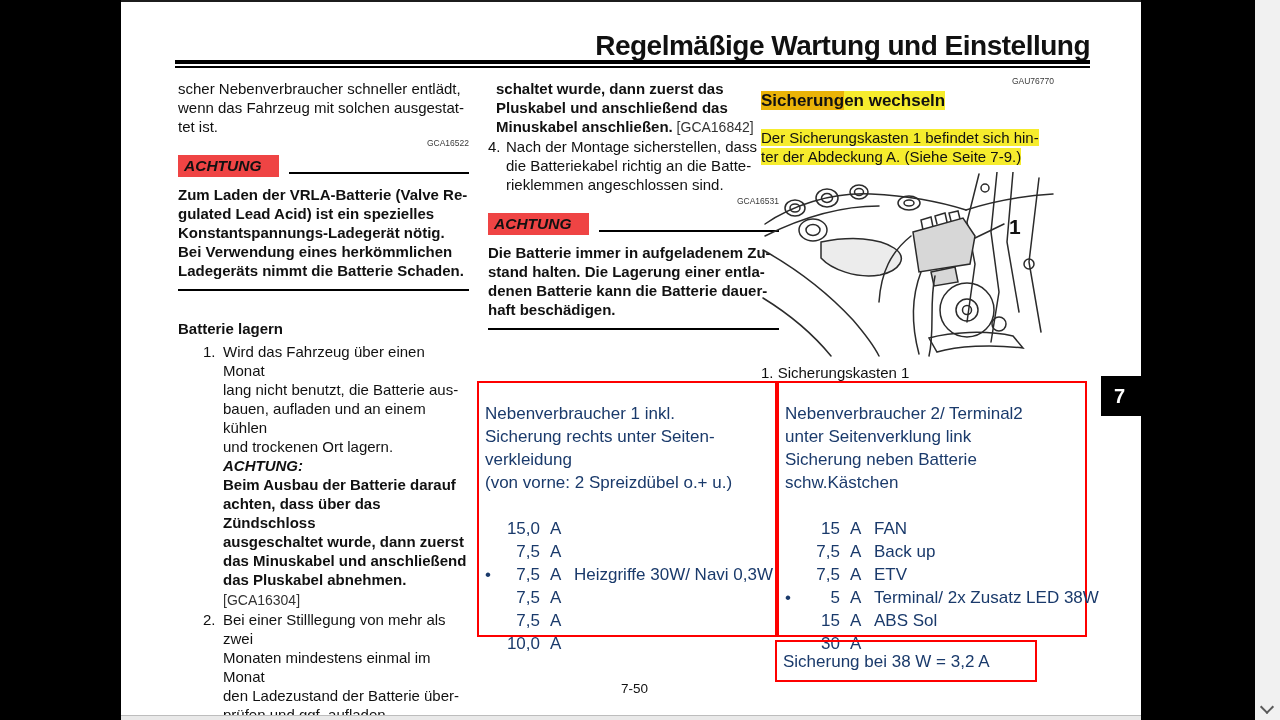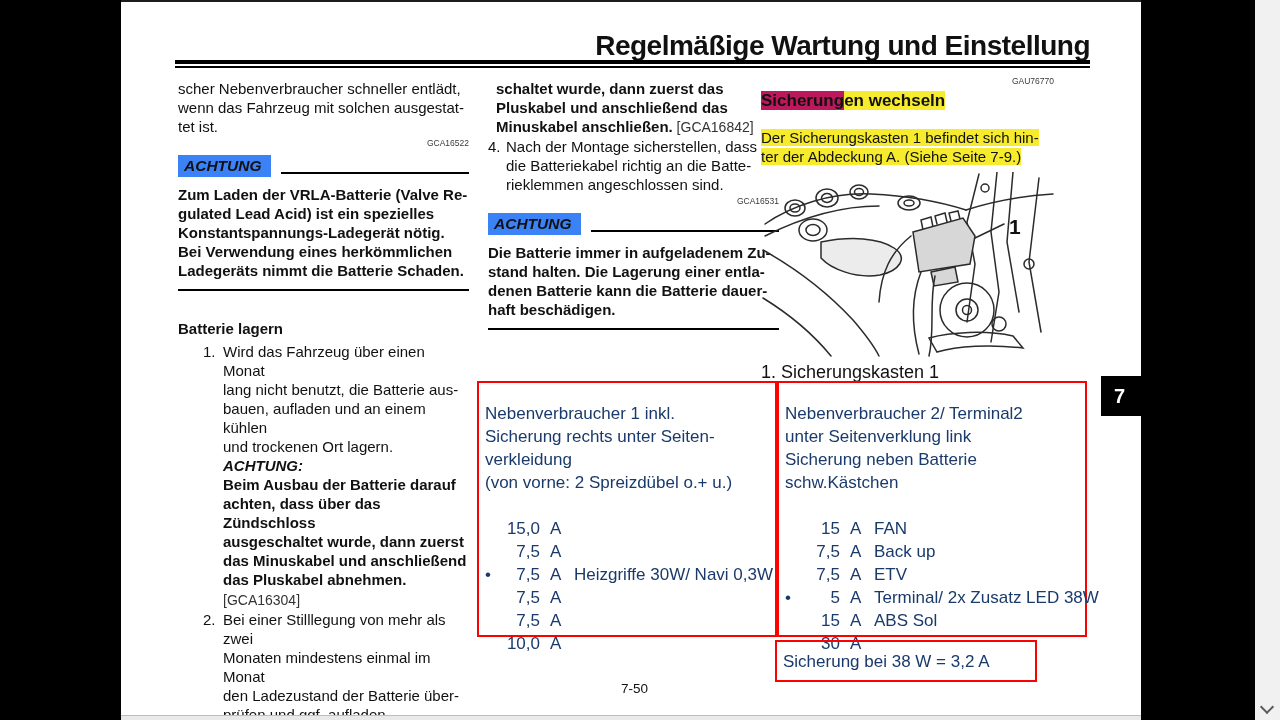--- a/index.html
+++ b/index.html
@@ -12,43 +12,43 @@
   .chev{width:8px;height:8px;border-right:2px solid #5a5a5a;border-bottom:2px solid #5a5a5a;transform:rotate(45deg);margin-top:-4px;}
   .title{position:absolute;top:28px;right:51px;font-size:28px;font-weight:bold;letter-spacing:-0.5px;white-space:nowrap;}
   .rule-double{position:absolute;left:54px;right:51px;top:58px;height:8px;border-top:4px solid #000;border-bottom:2px solid #000;box-sizing:border-box;}
   .col{position:absolute;font-size:15px;line-height:19px;}
   .col1{left:57px;top:77px;width:291px;}
   .col2{left:367px;top:77px;width:291px;}
   .col3{left:640px;top:72px;width:293px;}
   .lines{white-space:pre-line;}
   .codeline{text-align:right;font-size:8.5px;color:#3a3a3a;margin-top:2px;line-height:10px;}
   .achtung-row{display:flex;align-items:flex-end;margin-top:7px;}
-  .achtung-box{background:#3b82f6;font-weight:bold;font-style:italic;font-size:15.5px;padding:1px 9px 2px 6px;}
+  .achtung-box{background:#ef4444;font-weight:bold;font-style:italic;font-size:15.5px;padding:1px 17px 2px 6px;}
   .achtung-line{flex:1;border-bottom:2.5px solid #000;margin-left:10px;margin-bottom:3px;}
   .boldpara{font-weight:bold;margin-top:8px;}
   .hrule{border-top:2.5px solid #000;margin-top:9px;}
   .subhead{font-weight:bold;margin-top:28px;}
   .numlist{margin-top:4px;}
   .item{display:flex;padding-left:25px;}
   .item .num{width:20px;flex:0 0 20px;}
   .item .itext{flex:1;white-space:pre-line;}
   .cont{padding-left:8px;white-space:pre-line;}
   .item4{display:flex;}
   .item4 .num{width:18px;flex:0 0 18px;}
   .item4 .itext{flex:1;white-space:pre-line;}
   .s-r{font-weight:normal;}
   .s-b{font-weight:bold;}
   .s-bi{font-weight:bold;font-style:italic;}
   .s-tag{font-size:14px;color:#333;}
   .s-hly{background:#f6ec2d;}
-  .s-hlg{background:#be185d;}
+  .s-hlg{background:#eab308;}
   .fuse-head{font-weight:bold;font-size:17px;margin-top:4px;white-space:pre-line;line-height:21px;}
   .hl-body{white-space:pre-line;margin-top:17px;}
   .figure{margin-top:6px;}
-  .caption{font-size:18px;margin-top:2px;}
+  .caption{font-size:15px;margin-top:2px;}
   .note{position:absolute;border:2px solid #fe0000;box-sizing:border-box;color:#1a3a6b;
     font-size:17px;line-height:23px;padding:19px 6px;}
   .note1{left:356px;top:379px;width:300px;height:256px;}
   .note2{left:656px;top:379px;width:310px;height:256px;}
   .note3{left:654px;top:638px;width:262px;height:31px;display:flex;align-items:center;}
   .fuselist{margin-top:23px;}
   .frow{display:flex;}
   .fb{width:13px;flex:0 0 13px;}
   .fa{width:42px;flex:0 0 42px;text-align:right;}
   .fu{width:22px;flex:0 0 22px;padding-left:10px;box-sizing:content-box;}

